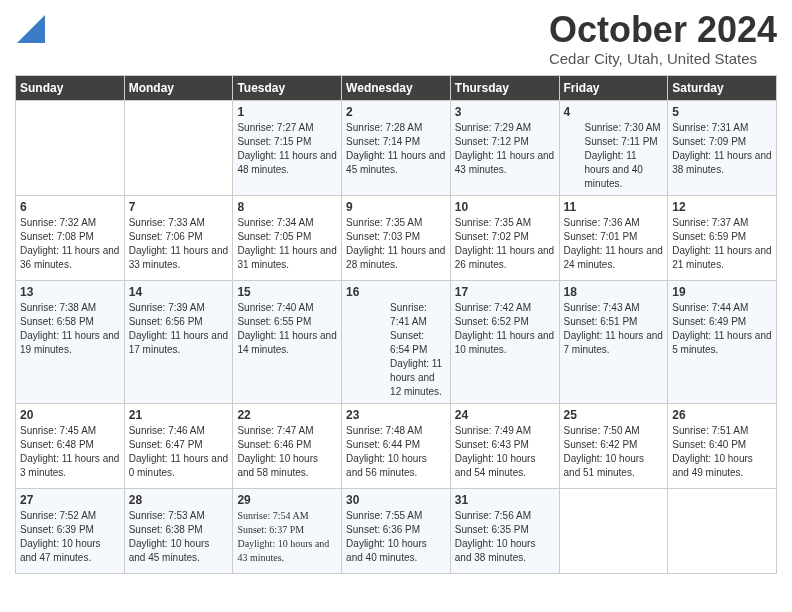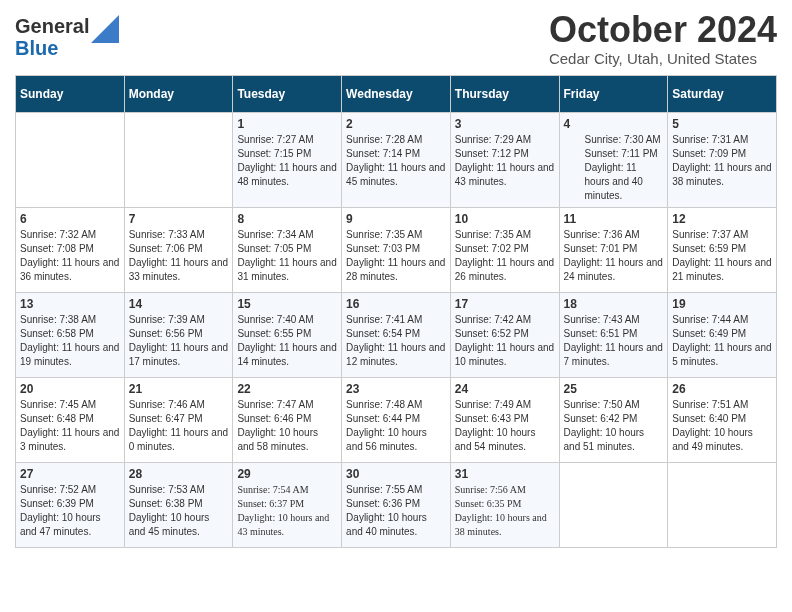--- a/index.html
+++ b/index.html
@@ -45,25 +45,25 @@
     .location-title {
       font-size: 15px;
       color: #555;
     }
     table {
       width: 100%;
       border-collapse: collapse;
       table-layout: fixed;
     }
     thead tr th {
-      background-color: #0c4a6e;
+      background-color: #404040;
       color: #fff;
       font-size: 12px;
       font-weight: bold;
-      padding: 11px 4px;
+      padding: 5px 4px;
       text-align: left;
       border: 1px solid #ccc;
     }
     tbody tr td {
       vertical-align: top;
       border: 1px solid #ccc;
       padding: 4px;
       font-size: 10px;
       color: #333;
       height: 85px;
@@ -84,26 +84,20 @@
     }
     td.empty {
       background: #fff !important;
     }
   </style>
 </head>
 <body>
 
 <div class="header-area">
   <div class="logo">
-    <div>
-      <div class="logo-text">
-        <span class="logo-general">General</span><br>
-        <span class="logo-blue">Blue</span>
-      </div>
-    </div>
     <svg class="logo-icon" viewBox="0 0 28 28" xmlns="http://www.w3.org/2000/svg">
       <polygon points="0,28 28,0 28,28" fill="#3b7bc8"></polygon>
     </svg>
   </div>
   <div class="title-area">
     <div class="month-title">October 2024</div>
     <div class="location-title">Cedar City, Utah, United States</div>
   </div>
 </div>
 
@@ -212,21 +206,21 @@
 Daylight: 11 hours and 17 minutes.</div>
         </td>
         <td>
           <span class="day-num">15</span>
           <div class="day-info" style="white-space: pre-line;">Sunrise: 7:40 AM
 Sunset: 6:55 PM
 Daylight: 11 hours and 14 minutes.</div>
         </td>
         <td>
           <span class="day-num">16</span>
-          <div class="day-info" style="white-space: pre-line;">Sunrise: 7:41 AM
+          <div class="day-info" style="white-space: pre-line; margin-left: 44px;">Sunrise: 7:41 AM
 Sunset: 6:54 PM
 Daylight: 11 hours and 12 minutes.</div>
         </td>
         <td>
           <span class="day-num">17</span>
           <div class="day-info" style="white-space: pre-line;">Sunrise: 7:42 AM
 Sunset: 6:52 PM
 Daylight: 11 hours and 10 minutes.</div>
         </td>
         <td>
@@ -306,21 +300,21 @@
 Daylight: 10 hours and 43 minutes.</div>
         </td>
         <td>
           <span class="day-num">30</span>
           <div class="day-info" style="white-space: pre-line;">Sunrise: 7:55 AM
 Sunset: 6:36 PM
 Daylight: 10 hours and 40 minutes.</div>
         </td>
         <td>
           <span class="day-num">31</span>
-          <div class="day-info" style="white-space: pre-line; font-family: Liberation Serif, serif;">Sunrise: 7:56 AM
+          <div class="day-info" style="white-space: pre-line;">Sunrise: 7:56 AM
 Sunset: 6:35 PM
 Daylight: 10 hours and 38 minutes.</div>
         </td>
         <td class="empty"></td>
         <td class="empty"></td>
       </tr>
     </tbody>
 </table>
 
 </body></html>

